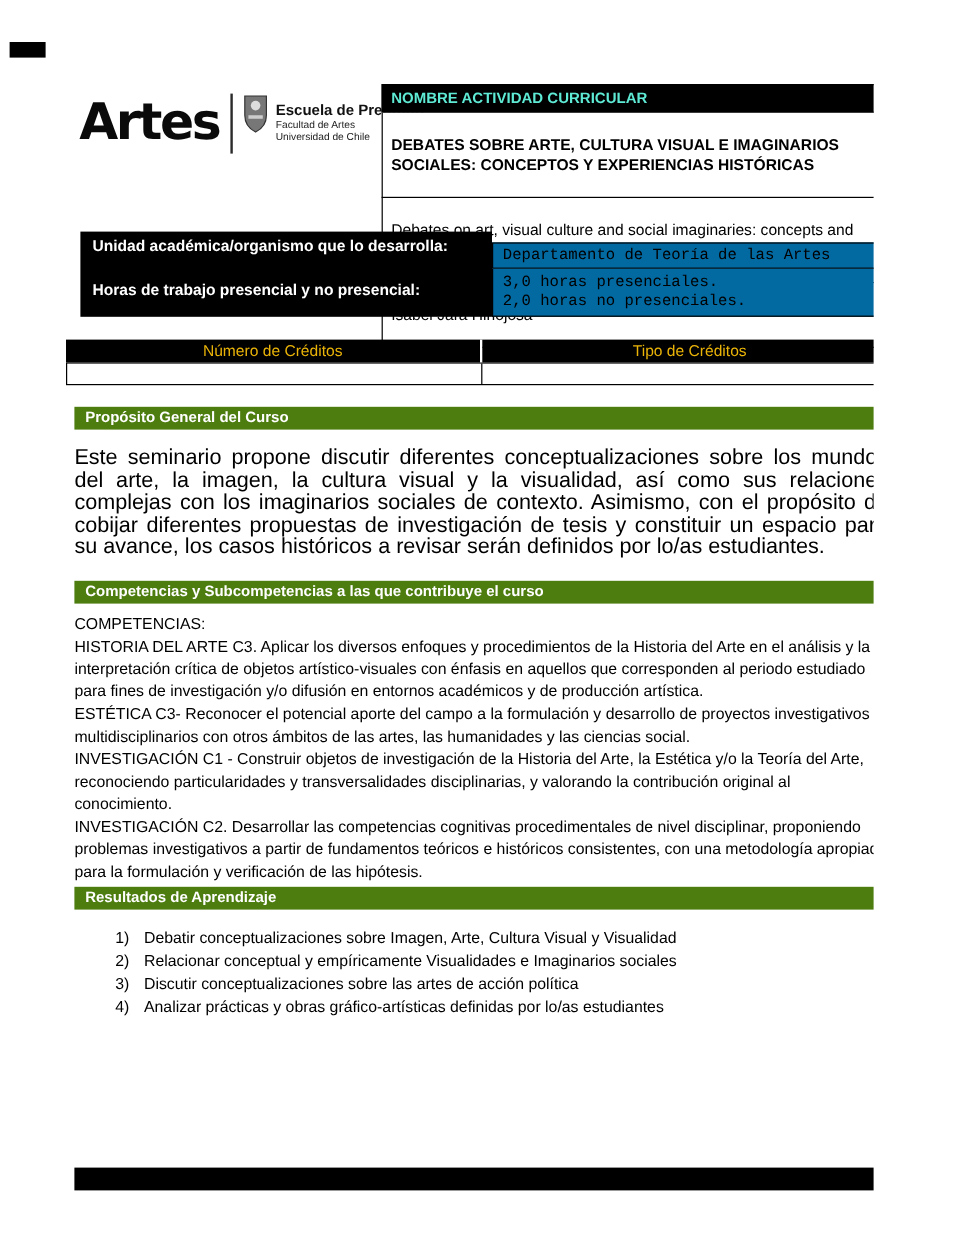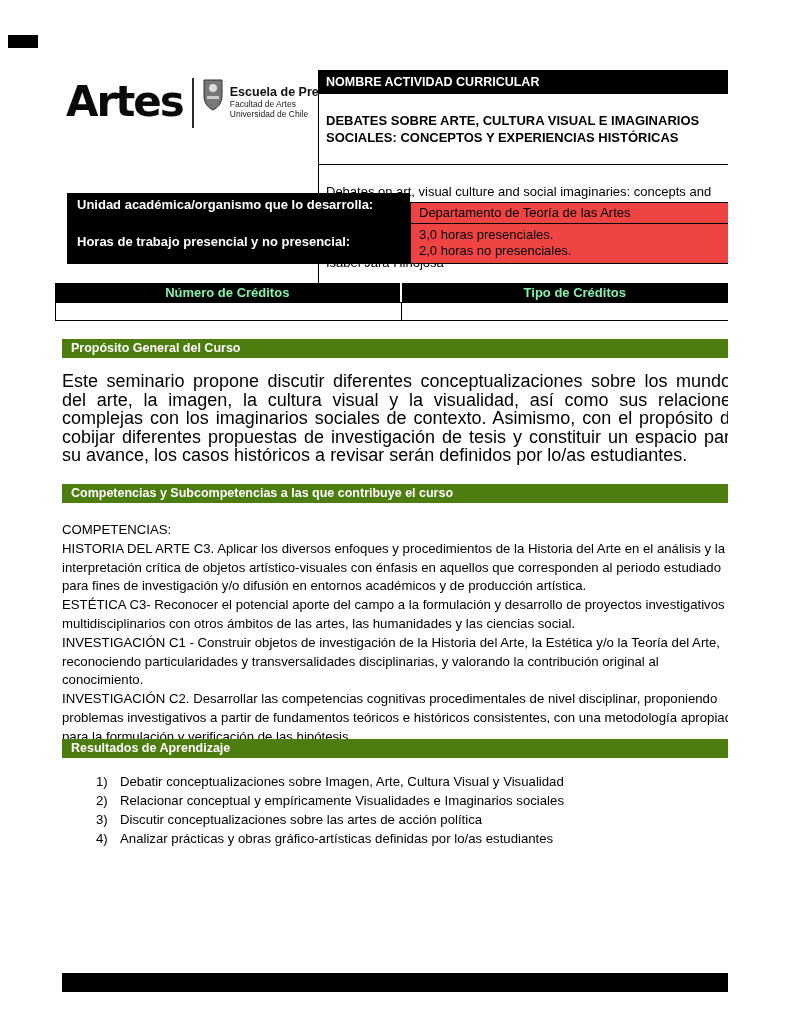--- a/index.html
+++ b/index.html
@@ -13,53 +13,53 @@
   .logo { position:absolute; left:66px; top:78px; display:flex; align-items:flex-start; }
   .artes { font-family:"DejaVu Sans", sans-serif; font-weight:bold; font-size:42px; line-height:48px; letter-spacing:-2px; color:#0a0a0a; }
   .logo-divider { width:2px; height:50px; background:#2b2b2b; margin:0 7px 0 9px; }
   .emblem { width:24px; height:40px; display:flex; align-items:flex-start; }
   .logo-text { margin-left:5px; padding-top:7px; }
   .logo-school { font-size:12.5px; font-weight:bold; line-height:14px; color:#111; }
   .logo-sub { font-size:8.5px; line-height:10px; color:#222; }
 
   
   .header-table { position:absolute; left:318px; top:70px; width:430px; }
-  .ht-head { background:#000; color:#ffffff; font-weight:bold; font-size:12.5px; padding:4px 7px; border:1px solid #000; }
+  .ht-head { background:#000; color:#5eead4; font-weight:bold; font-size:12.5px; padding:4px 7px; border:1px solid #000; }
   .ht-row { border:1px solid #000; border-top:none; font-size:13px; padding:18px 7px; line-height:17px; background:#fff; }
   .ht-row.bold { font-weight:bold; }
 
   
   .info-table { position:absolute; left:67px; top:193px; width:693px; display:flex; }
   .info-left { width:343px; background:#000; color:#fff; padding:4px 10px 6px 10px; }
   .info-label { font-weight:bold; font-size:13px; line-height:16px; }
   .info-label.second { margin-top:21px; }
   .info-right { width:350px; }
   .info-spacer { height:9px; }
-  .info-cell { border:1px solid #000; background:#ef4444; font-size:13px; padding:2px 8px; line-height:16px; }
+  .info-cell { border:1px solid #000; background:#0369a1; font-size:13px; padding:2px 8px; line-height:16px;font-family:Liberation Mono, monospace; }
   .info-cell.hours { border-top:none; padding-top:3px; padding-bottom:4px; }
 
   
   .credits-table { position:absolute; left:55px; top:283px; width:693px; }
   .credits-head { display:flex; }
-  .credits-hcell { width:50%; background:#000; color:#86efac; font-weight:bold; font-size:13px; text-align:center; padding:2px 0; line-height:15px; }
+  .credits-hcell { width:50%; background:#000; color:#eab308; font-weight:normal; font-size:13px; text-align:center; padding:2px 0; line-height:15px; }
   .credits-hcell:first-child { border-right:2px solid #fff; }
   .credits-body { display:flex; border:1px solid #000; border-top:1px solid #000; height:19px; background:#fff; }
   .credits-cell { width:50%; }
   .credits-cell:first-child { border-right:1px solid #000; }
 
   
   .section { position:absolute; left:62px; width:678px; }
   .section-bar { background:#4d7c0f; color:#fff; font-weight:bold; font-size:12.5px; height:19px; line-height:19px; padding:0 9px; }
   .section-proposito { top:339px; }
   .section-competencias { top:484px; }
   .section-resultados { top:739px; }
 
   .proposito-body { margin-top:14px; font-size:18px; line-height:18.5px; text-align:justify; }
 
-  .comp-lines { margin-top:18px; }
+  .comp-lines { margin-top:8px; }
   .comp-line { font-size:13.2px; line-height:18.8px; }
 
   .resultados-list { margin-top:14px; padding-left:34px; list-style:none; counter-reset: ra; }
   .resultado-item { counter-increment: ra; font-size:13.2px; line-height:19px; display:flex; }
   .resultado-item::before { content: counter(ra) ")"; width:24px; flex:0 0 24px; }
 
   .bottom-bar { position:absolute; left:62px; top:973px; width:678px; height:19px; background:#000; color:#fff; font-weight:bold; font-size:12.5px; line-height:19px; padding:0 9px; }
 </style>
 </head>
 <body>

